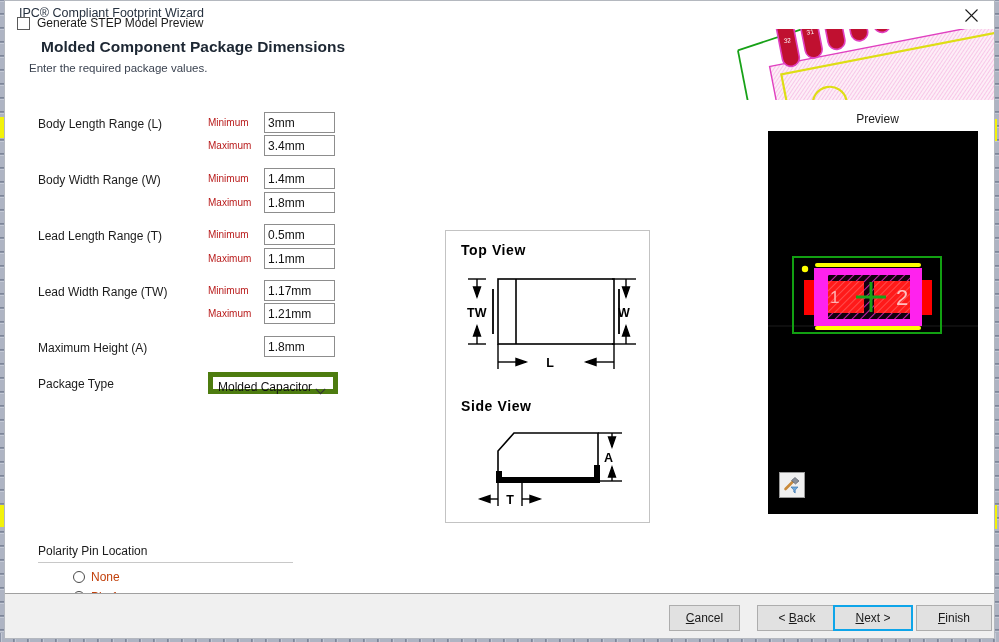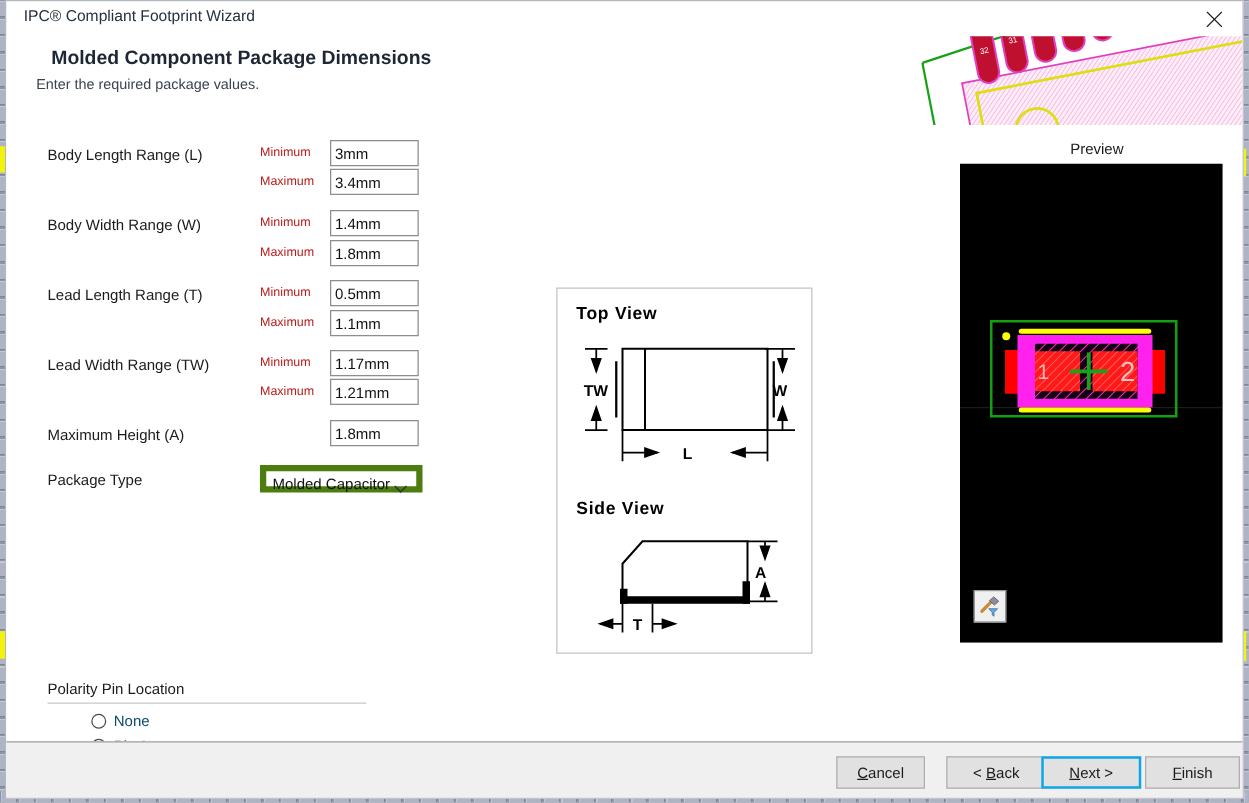--- a/index.html
+++ b/index.html
@@ -168,21 +168,21 @@
     position: relative;
     flex: 0 0 auto;
   }
   .radio.checked::after {
     content: "";
     position: absolute; left: 2px; top: 2px;
     width: 6px; height: 6px; border-radius: 50%;
     background: #1b1b1b;
   }
   .radio-label {
-    font-size: 12px; color: #0c4a6e; margin-left: 6px; white-space: nowrap;
+    font-size: 12px; color: #c2410c; margin-left: 6px; white-space: nowrap;
   }
 
   
   #diagram {
     position: absolute;
     left: 440px; top: 130px;
     width: 205px; height: 293px;
     border: 1px solid #c3c3c3;
     background: #ffffff;
     box-sizing: border-box;
@@ -527,20 +527,24 @@
 
           <path d="M 8.5 4.5 L 12 1.5 L 16 5 L 12.5 8 Z" fill="#8a8f99" stroke="#5a5f69" stroke-width="0.7"></path>
 
           <path d="M 8 11 L 15 11 L 12.2 14 L 12.2 17 L 10.8 16 L 10.8 14 Z" fill="#6fa8dc" stroke="#3d77ad" stroke-width="0.7"></path>
         </svg>
       </div>
     </div>
 
     <div id="footer"></div>
 
+    <div id="step-check">
+      <span class="checkbox"></span>
+      <span class="cb-label">Generate STEP Model Preview</span>
+    </div>
 
     <div class="btn" style="left:664px; width:71px;">
       <span><u>C</u>ancel</span>
     </div>
     <div class="btn" style="left:752px; width:80px;">
       <span>&lt; <u>B</u>ack</span>
     </div>
     <div class="btn focus" style="left:828px; width:80px;">
       <span><u>N</u>ext &gt;</span>
     </div>

